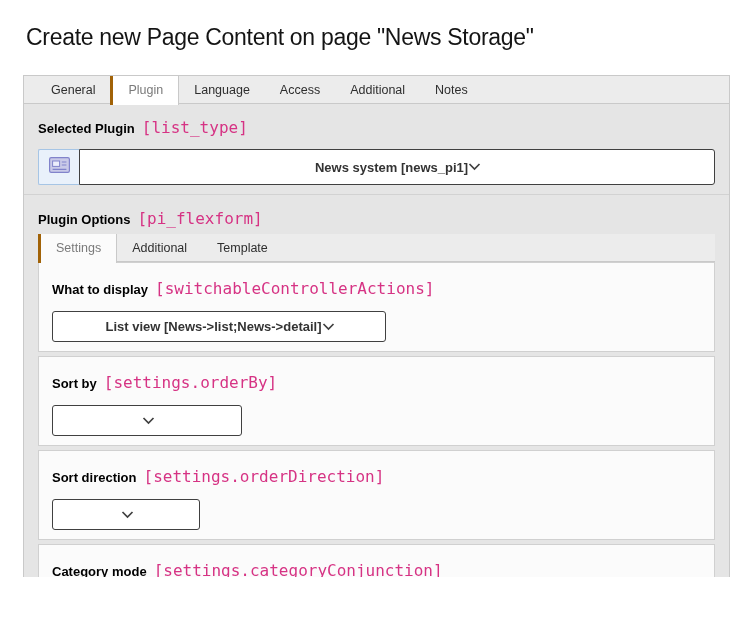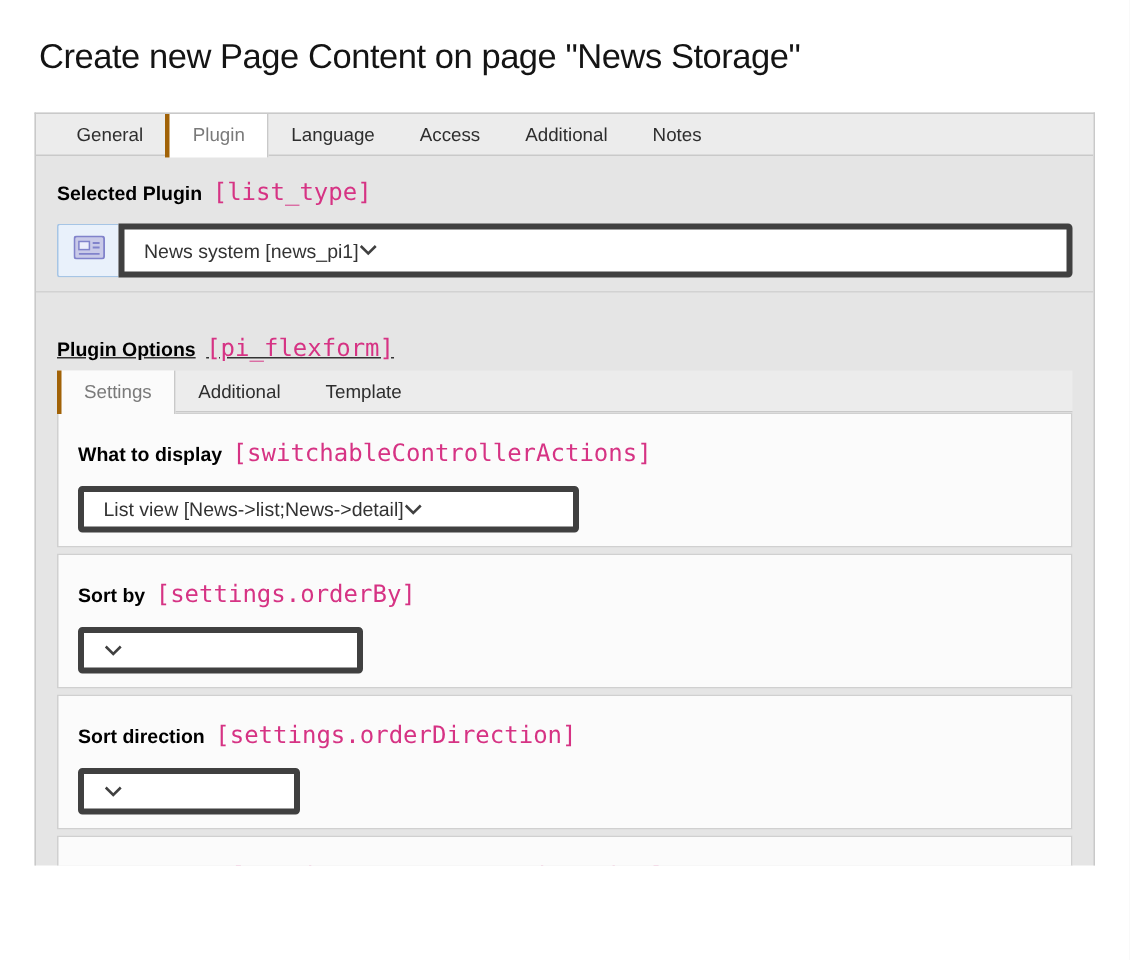--- a/index.html
+++ b/index.html
@@ -80,44 +80,45 @@
     border: 1px solid #a6c5e5;
     border-right: none;
     border-radius: 2px 0 0 2px;
     display: flex;
     align-items: center;
     justify-content: center;
     flex: 0 0 41px;
   }
   .select-box {
     background: #ffffff;
-    border: 4px solid #404040;
+    border: 1px solid #404040;
     border-radius: 3px;
     display: flex;
     align-items: center;
-    justify-content: flex-start;
+    justify-content: center;
     padding: 0 11px 0 13px;
     font-size: 13px;
     color: #333;
     cursor: pointer;
+    font-weight: bold;
   }
   .plugin-row .select-box {
     flex: 1;
     border-radius: 0 3px 3px 0;
     height: 36px;
   }
   .select-value { white-space: nowrap; overflow: hidden; }
   .chevron { flex: 0 0 auto; display: block; }
 
   .hdivider {
     margin: 9px -14px 0;
     border-top: 1px solid #d2d2d2;
   }
 
-  .group-label-row { margin-top: 30px; line-height: 14px; text-decoration: underline; }
+  .group-label-row { margin-top: 17px; line-height: 14px; }
 
   .inner-tabs-wrap { margin-top: 7px; }
 
   .form-section {
     border: 1px solid #d0d0d0;
     background: #fbfbfb;
     margin-bottom: 4px;
     padding: 19px 13px 9px;
   }
   .form-section:first-of-type { border-top: none; }

